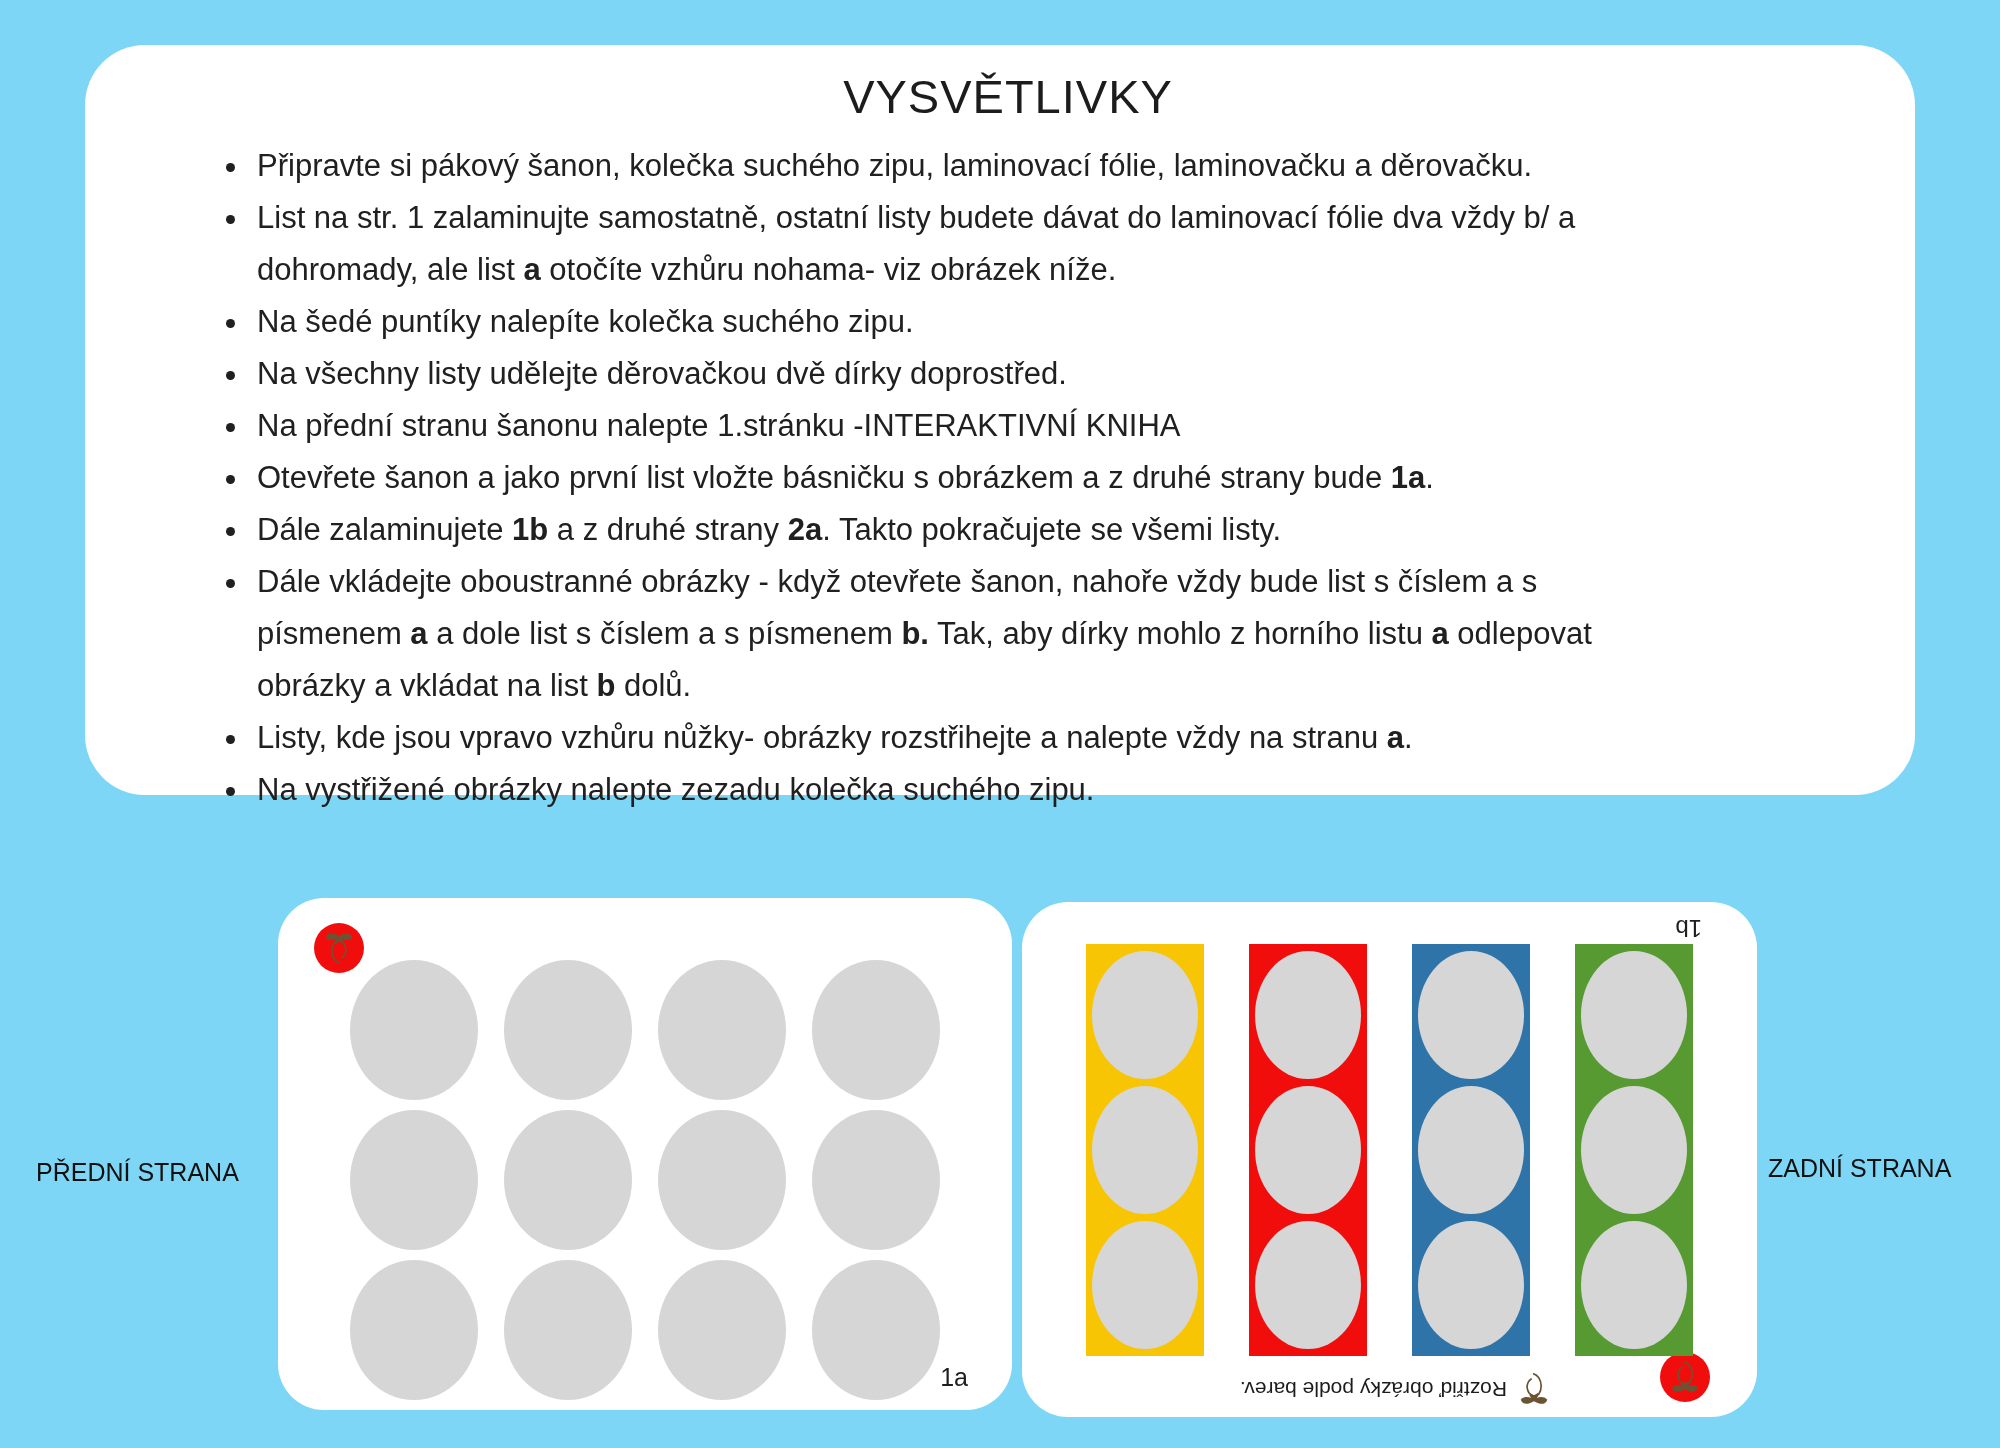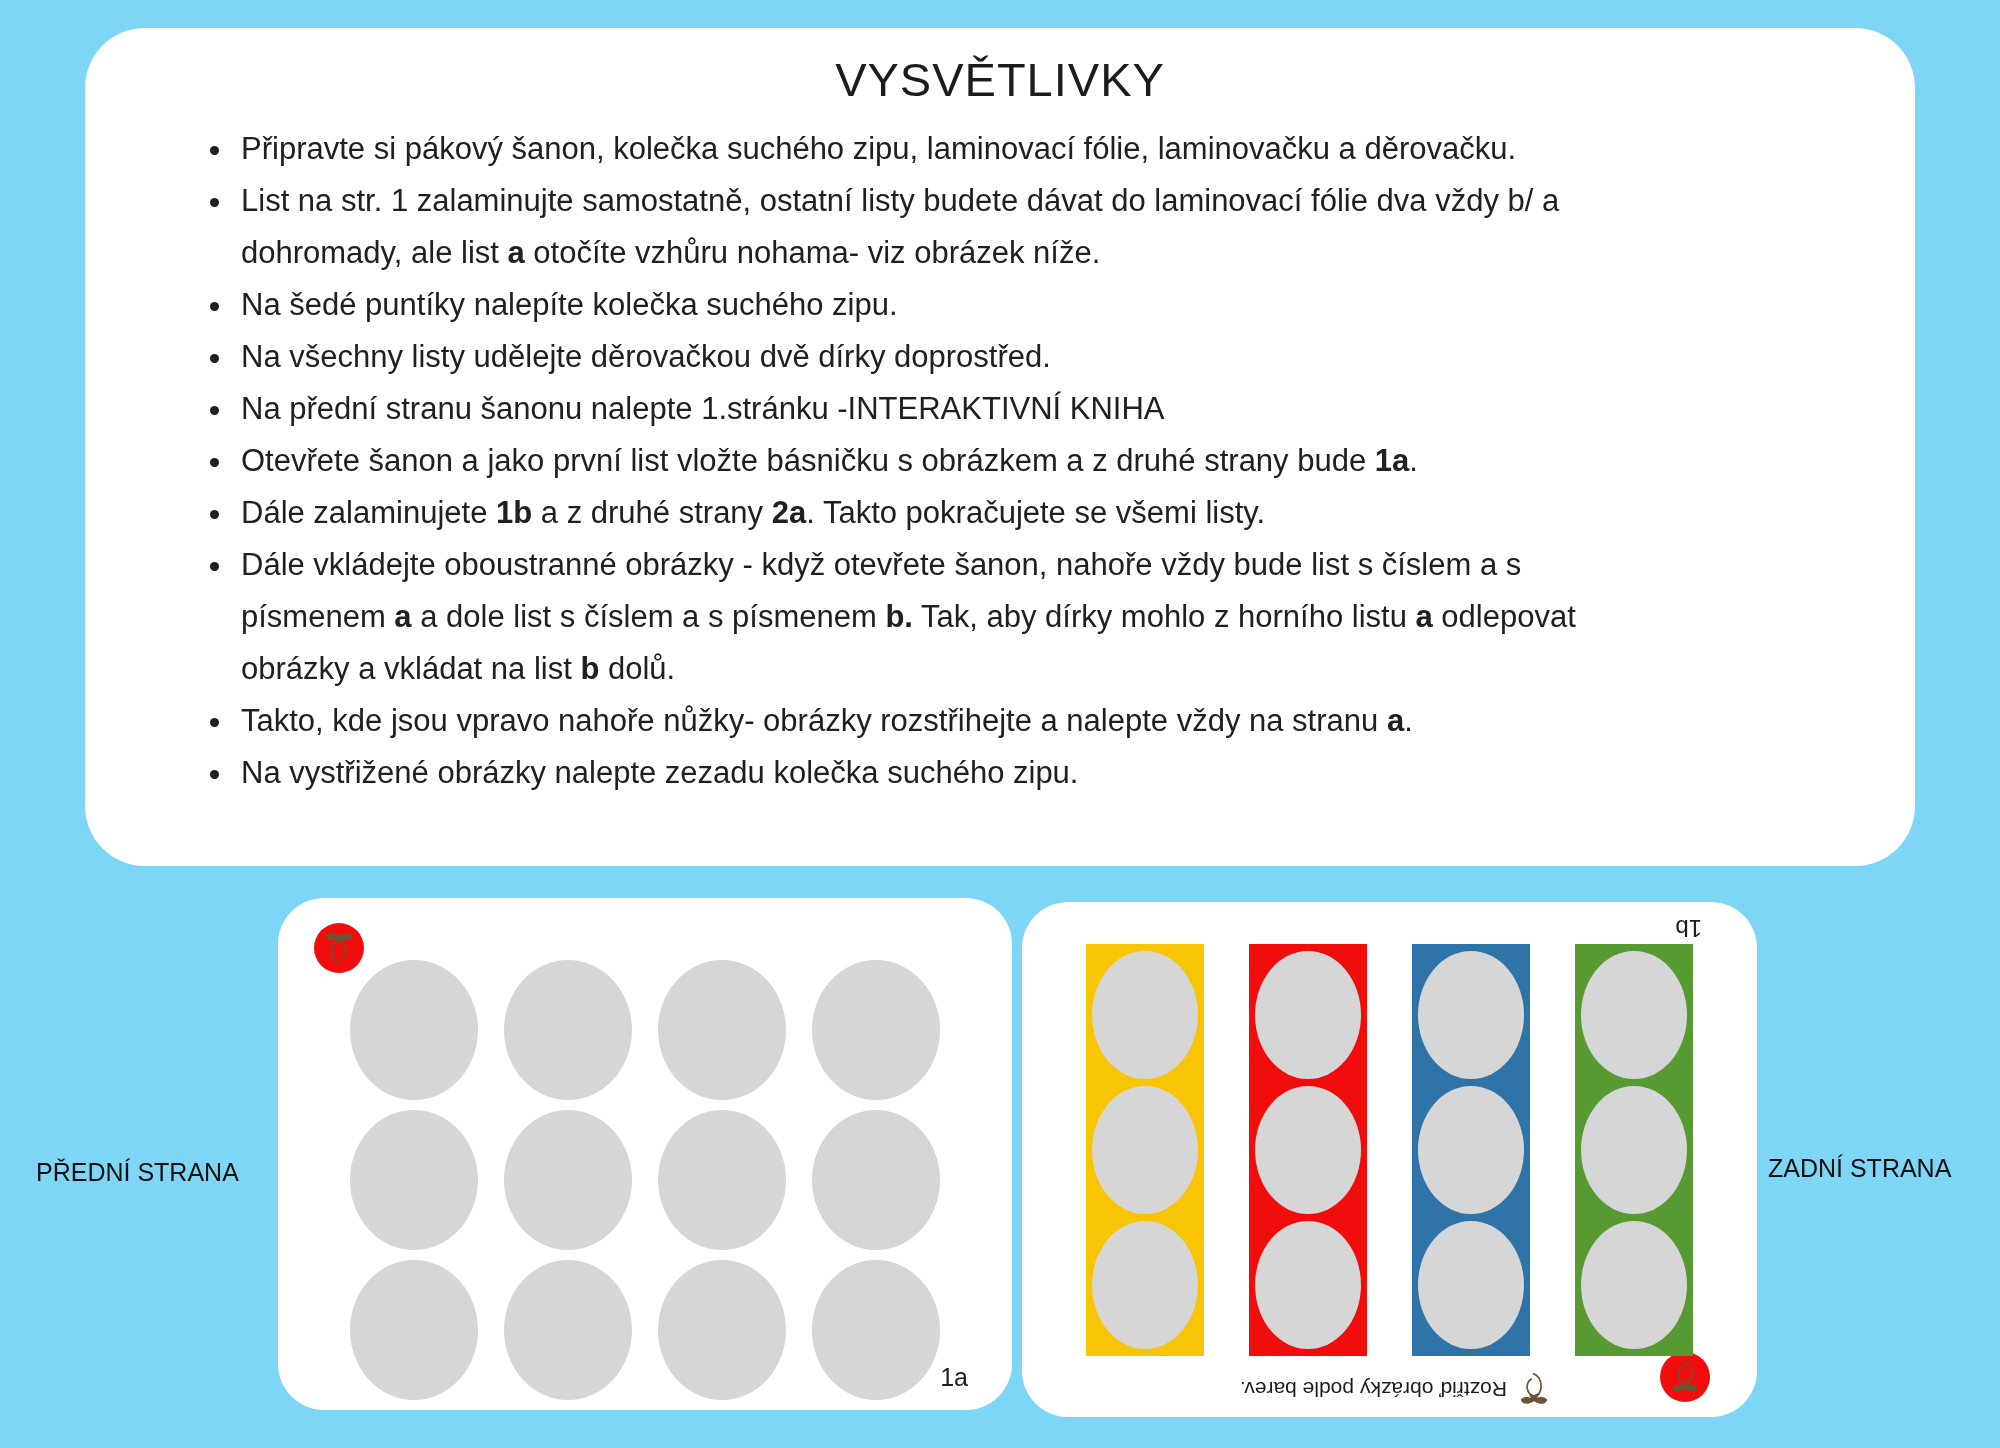--- a/index.html
+++ b/index.html
@@ -8,22 +8,22 @@
   }
   *{box-sizing:border-box;}
   html,body{margin:0;padding:0;background:var(--bg);}
   .screen{
     position:relative;width:2000px;height:1448px;overflow:hidden;
     background:var(--bg);color:var(--ink);
     font-family:"Liberation Sans",sans-serif;
   }
   
   .panel{
-    position:absolute;left:85px;top:28px;width:1830px;height:838px;
-    background:var(--panel);border-radius:60px;
+    position:absolute;left:85px;top:45px;width:1830px;height:750px;
+    background:var(--panel);border-radius:60px;padding-left:16px;
   }
   .panel h1{
     margin:24px 0 0;text-align:center;font-size:47px;font-weight:500;
     letter-spacing:1px;color:#1c1c1c;
   }
   .panel ul{
     margin:16px 0 0 120px;width:1400px;padding-left:30px;
     font-size:31px;line-height:52px;color:var(--ink);
   }
   .panel li{padding-left:6px;}
@@ -75,21 +75,21 @@
     <h1>VYSVĚTLIVKY</h1>
     <ul>
         <li><span>Připravte si pákový šanon, kolečka suchého zipu, laminovací fólie, laminovačku a děrovačku.</span></li>
         <li><span>List na str. 1 zalaminujte samostatně, ostatní listy budete dávat do laminovací fólie dva vždy b/ a dohromady, ale list </span><b>a</b><span> otočíte vzhůru nohama- viz obrázek níže.</span></li>
         <li><span>Na šedé puntíky nalepíte kolečka suchého zipu.</span></li>
         <li><span>Na všechny listy udělejte děrovačkou dvě dírky doprostřed.</span></li>
         <li><span>Na přední stranu šanonu nalepte 1.stránku -INTERAKTIVNÍ KNIHA</span></li>
         <li><span>Otevřete šanon a jako první list vložte básničku s obrázkem a z druhé strany bude </span><b>1a</b><span>.</span></li>
         <li><span>Dále zalaminujete </span><b>1b</b><span> a z druhé strany </span><b>2a</b><span>. Takto pokračujete se všemi listy.</span></li>
         <li><span>Dále  vkládejte oboustranné obrázky - když otevřete šanon, nahoře vždy bude list s číslem a s písmenem </span><b>a</b><span>  a dole list s číslem a s písmenem </span><b>b.</b><span> Tak, aby dírky mohlo z horního listu </span><b>a</b><span> odlepovat obrázky a vkládat  na list </span><b>b</b><span> dolů.</span></li>
-        <li><span>Takto, kde jsou vpravo nahoře nůžky- obrázky rozstřihejte a nalepte vždy na stranu </span><b>a</b><span>.</span></li>
+        <li><span>Listy, kde jsou vpravo vzhůru nůžky- obrázky rozstřihejte a nalepte vždy na stranu </span><b>a</b><span>.</span></li>
         <li><span>Na vystřižené obrázky nalepte zezadu kolečka suchého zipu.</span></li>
       </ul>
   </section>
 
   <span class="side-label left">PŘEDNÍ STRANA</span>
   <span class="side-label right">ZADNÍ STRANA</span>
 
   <section class="card front-card">
     <div class="badge">
       <svg viewBox="0 0 32 36" width="34" height="38" aria-hidden="true">

